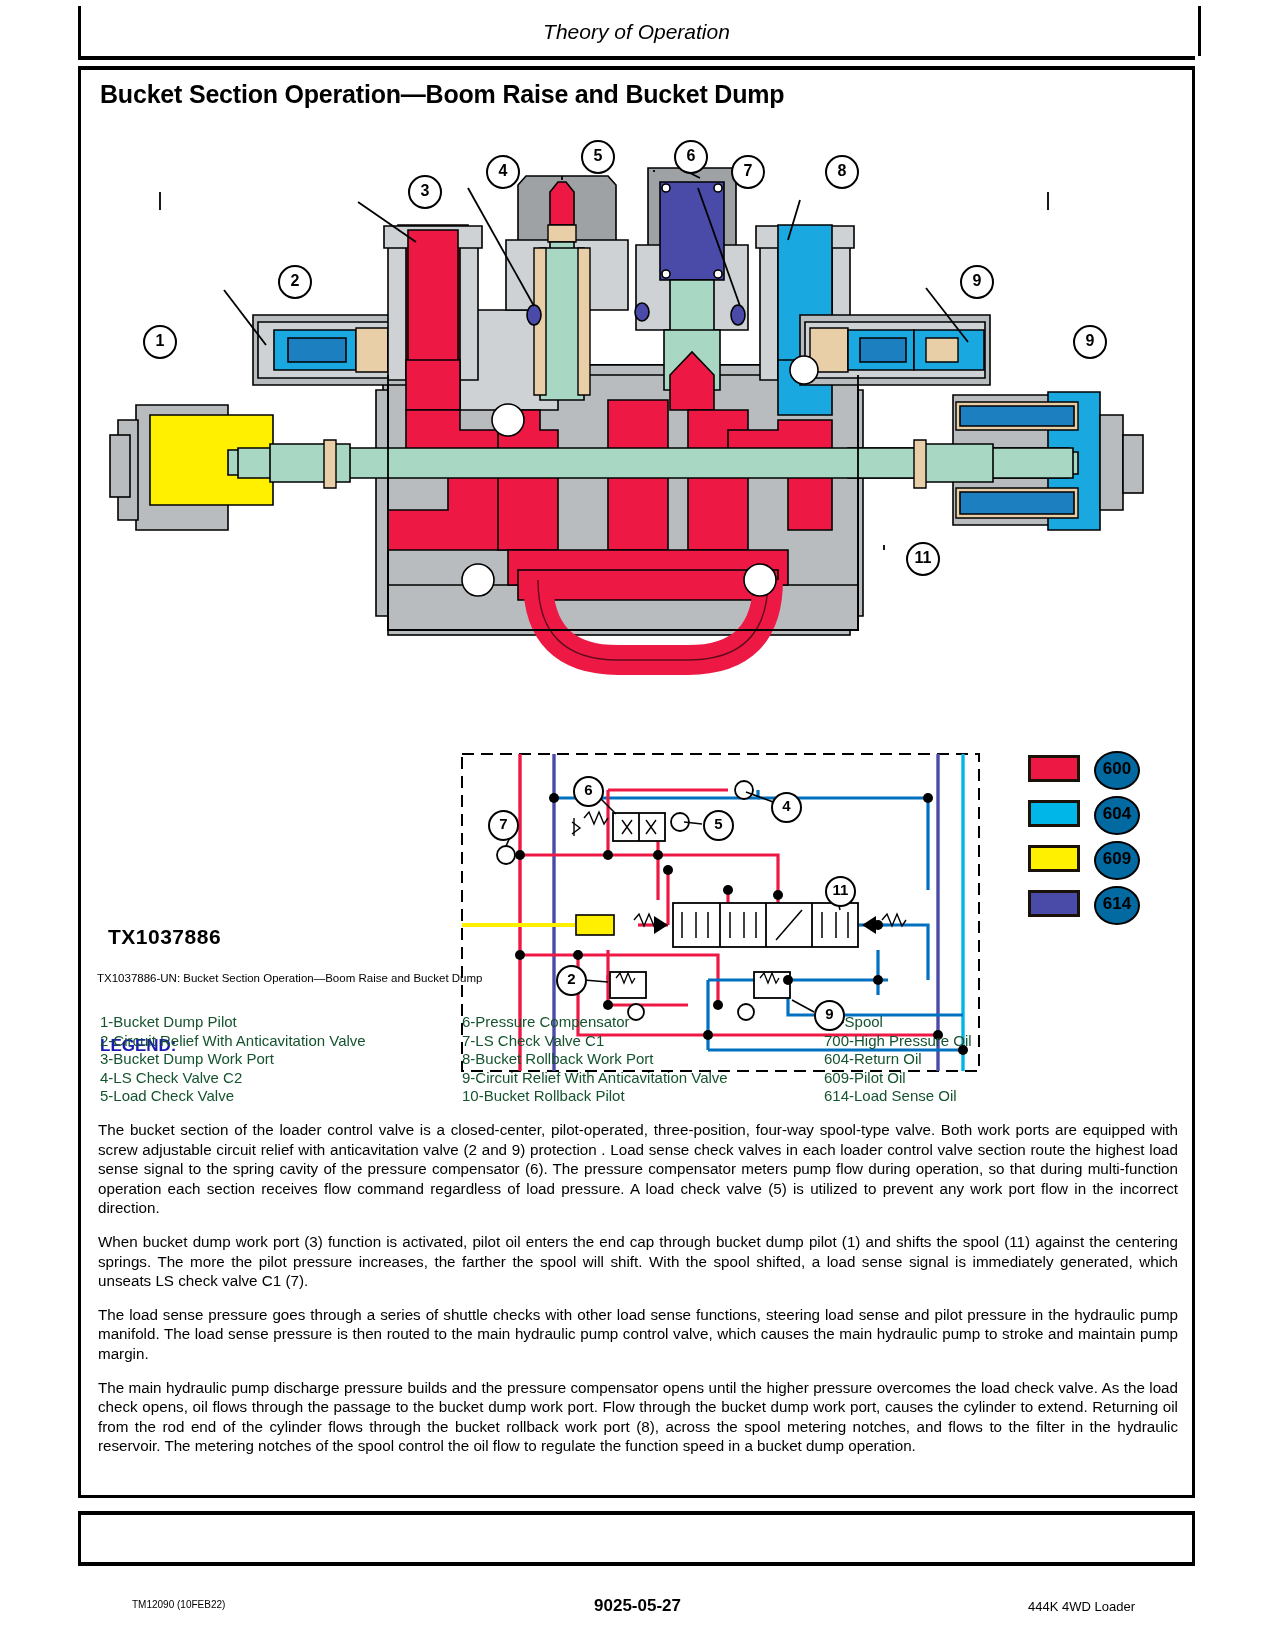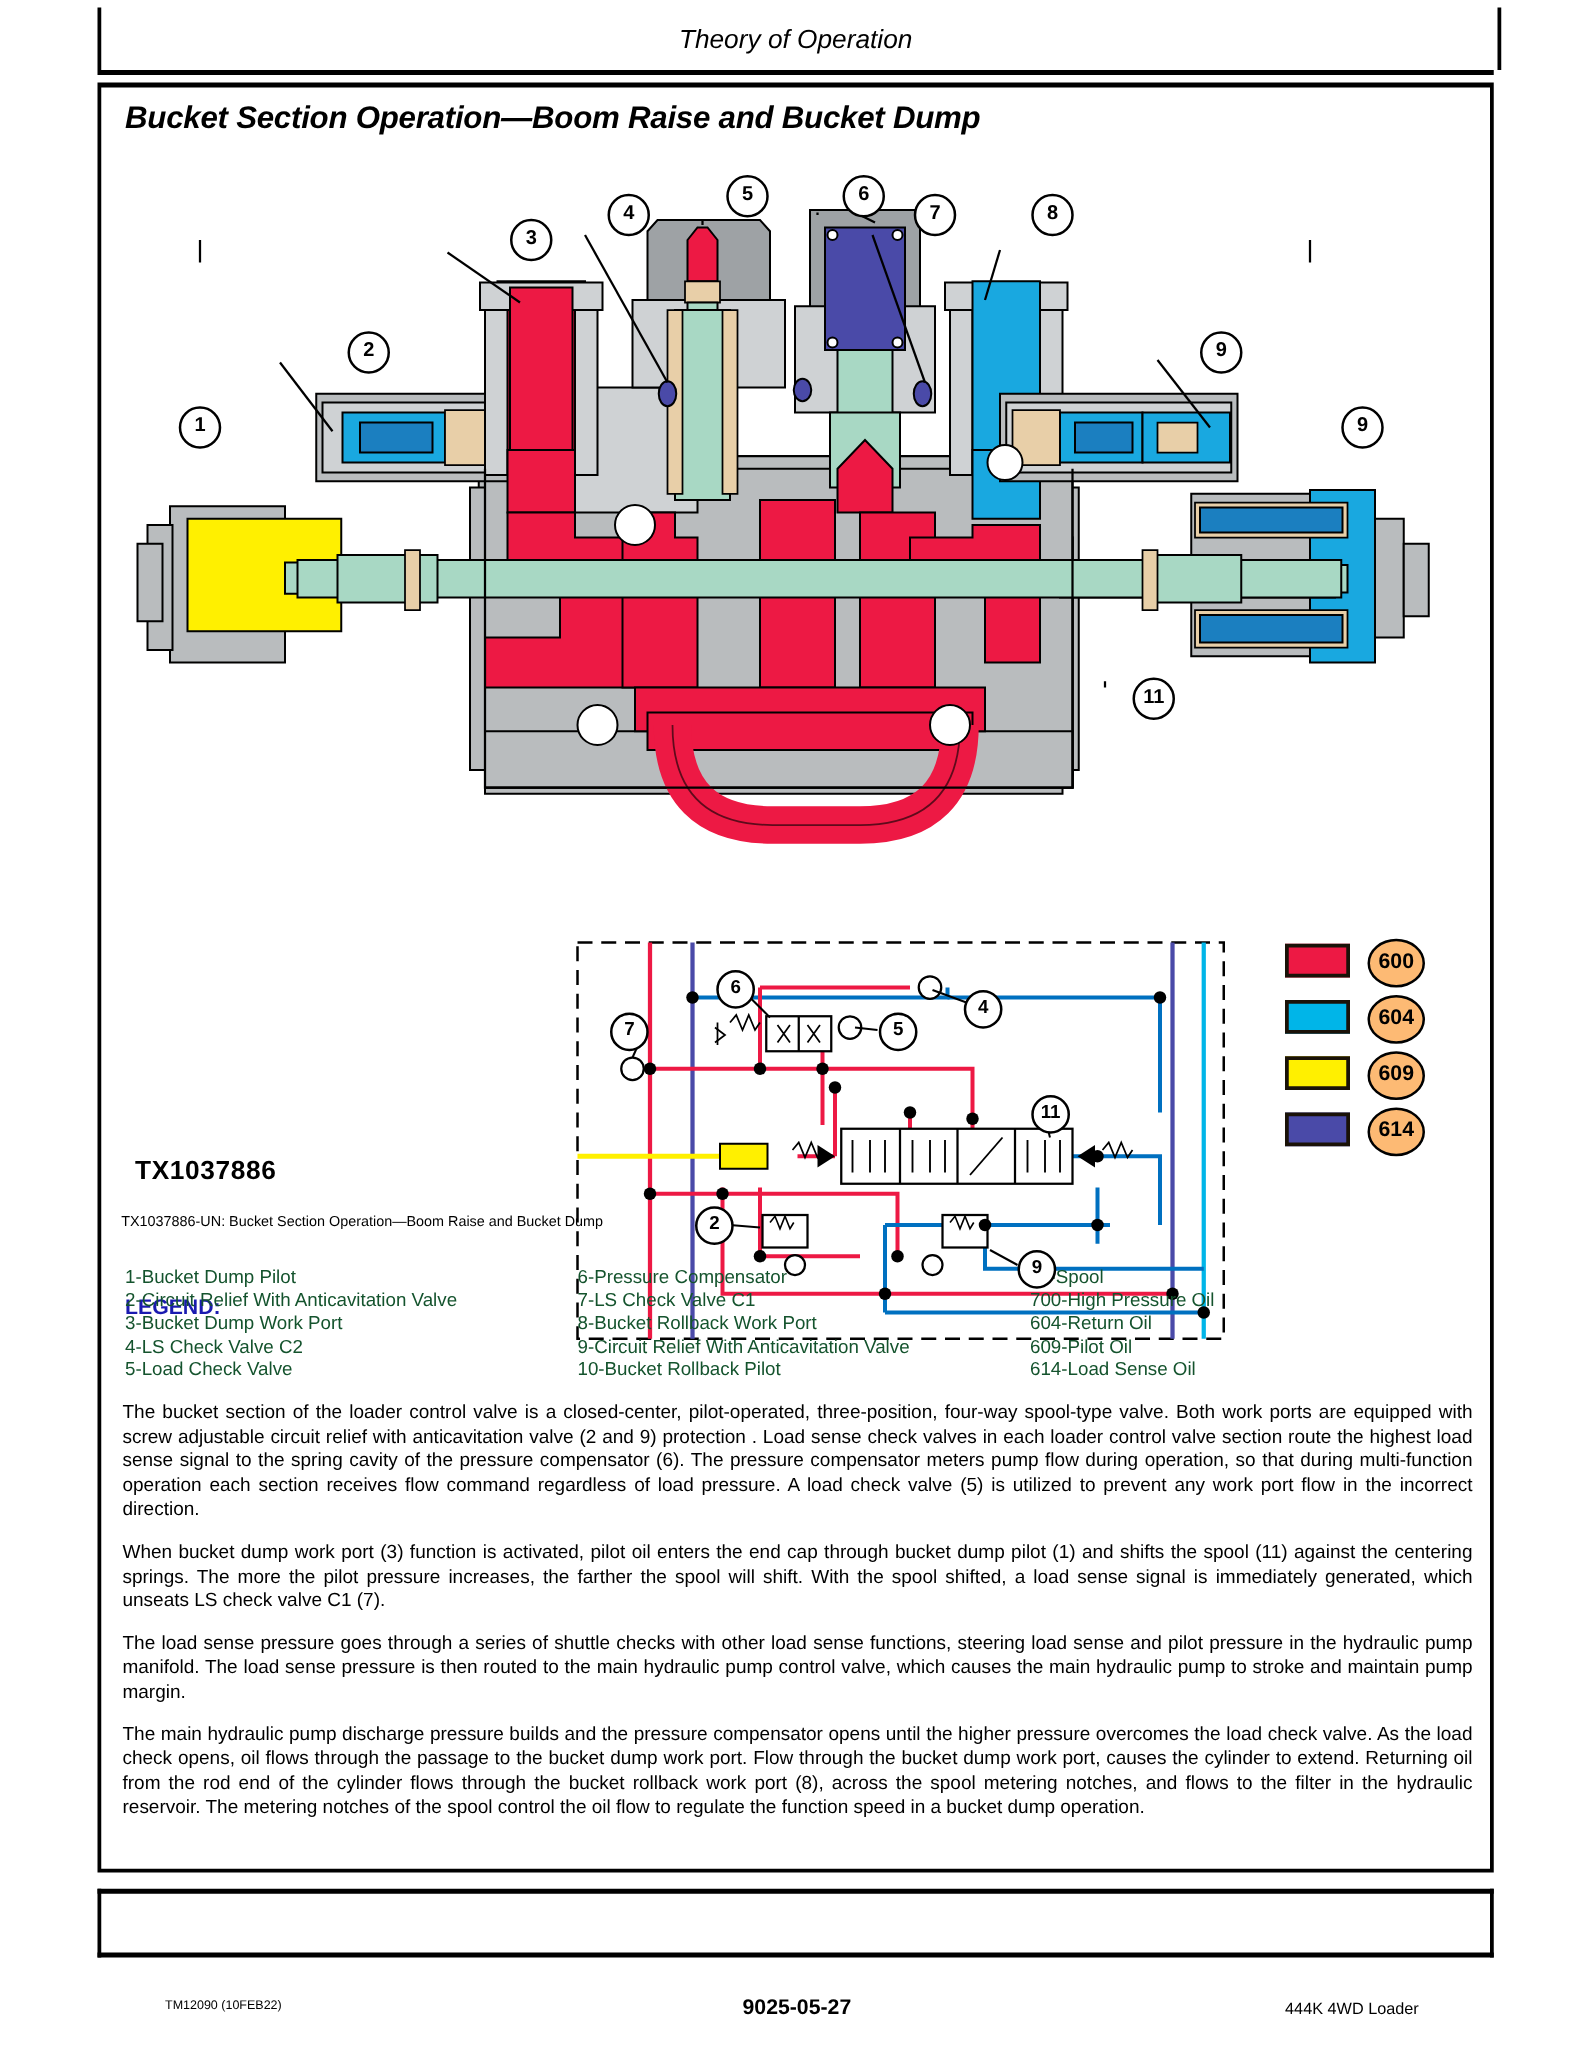--- a/index.html
+++ b/index.html
@@ -7,38 +7,38 @@
   .page{position:absolute;left:0;top:0;width:1275px;height:1458px;}
 
   
   .hdr-box{position:absolute;left:78px;top:6px;width:1117px;height:50px;border-left:3px solid #000;border-right:3px solid #000;}
   .hdr-title{position:absolute;left:78px;top:20px;width:1117px;text-align:center;font-style:italic;font-size:21px;font-family:"Liberation Sans",sans-serif;}
   .hdr-rule{position:absolute;left:78px;top:56px;width:1117px;height:4px;background:#000;}
 
   
   .content-frame{position:absolute;left:78px;top:66px;width:1117px;height:1432px;border:3px solid #000;border-top-width:4px;box-sizing:border-box;}
 
-  .sec-title{position:absolute;left:100px;top:80px;font-size:25px;font-weight:bold;letter-spacing:-0.2px;font-style:italic;}
+  .sec-title{position:absolute;left:100px;top:80px;font-size:25px;font-weight:bold;letter-spacing:-0.2px;}
 
   
   .fig{position:absolute;left:88px;top:130px;width:1100px;height:830px;}
 
   .tx-id{position:absolute;left:108px;top:925px;font-size:21px;font-weight:bold;letter-spacing:0.5px;text-align:center;}
 
   
   .callout{position:absolute;width:30px;height:30px;border:2.2px solid #000;border-radius:50%;background:#fff;
            font-size:16px;font-weight:bold;text-align:center;line-height:27px;z-index:40;}
   .callout.sm{width:27px;height:27px;line-height:24px;font-size:15px;border-width:2px;}
 
   
   .clr-legend{position:absolute;left:1028px;top:755px;width:170px;}
   .clr-row{position:relative;height:45px;}
   .clr-sw{position:absolute;left:0;top:0;width:52px;height:27px;border:3px solid #1a1208;box-sizing:border-box;}
   .clr-cir{position:absolute;left:66px;top:-4px;width:42px;height:35px;border:2.6px solid #000;border-radius:50%;
-           font-size:17px;font-weight:bold;text-align:center;line-height:31px;background:#fdba74;}
+           font-size:17px;font-weight:bold;text-align:center;line-height:31px;background:#0369a1;}
 
   
   .cap{position:absolute;left:97px;top:972px;font-size:11.5px;}
   .legend-title{position:absolute;left:100px;top:993px;font-size:17px;color:#1a1ab0;font-weight:bold;margin-top:43px;}
   .legend-cols{position:absolute;left:100px;top:1013px;width:1000px;}
   .lg-col{position:absolute;top:0;}
   .lg-col.c1{left:0;width:360px;}
   .lg-col.c2{left:362px;width:360px;}
   .lg-col.c3{left:724px;width:280px;}
   .lg-item{font-size:15px;color:#14532d;font-weight:normal;line-height:18.6px;white-space:nowrap;}

